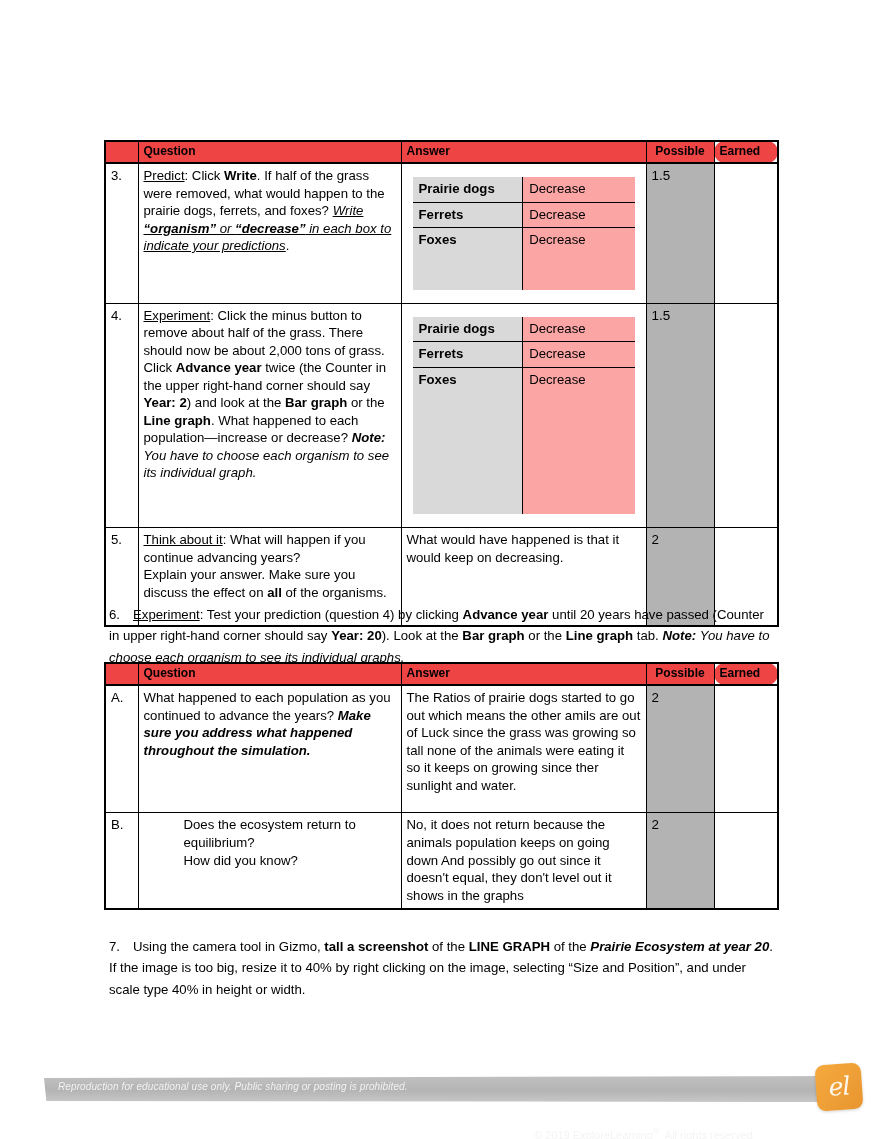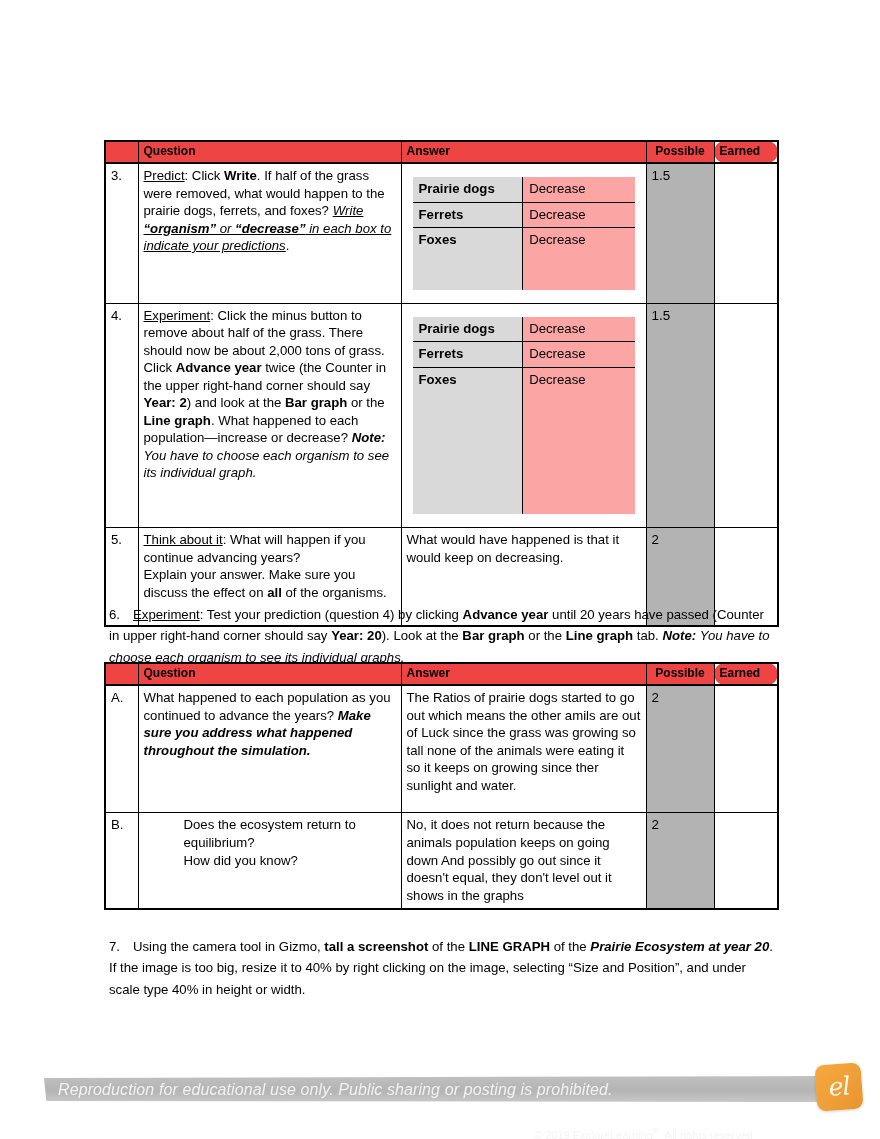--- a/index.html
+++ b/index.html
@@ -135,21 +135,21 @@
     width: 780px;
     height: 26px;
     background: linear-gradient(to bottom, #bdbdbd 0%, #b0b0b0 55%, #c4c4c4 100%);
     clip-path: polygon(0 2px, 100% 0, 99.2% 100%, 0.3% 96%);
     opacity: 0.95;
   }
   .footer-left {
     position: absolute;
     left: 58px;
     top: 21px;
-    font-size: 16px;
+    font-size: 10px;
     font-style: italic;
     color: #f2f2f2;
     letter-spacing: 0.1px;
     white-space: nowrap;
   }
   .footer-right {
     position: absolute;
     left: 534px;
     top: 35px;
     font-size: 11px;

